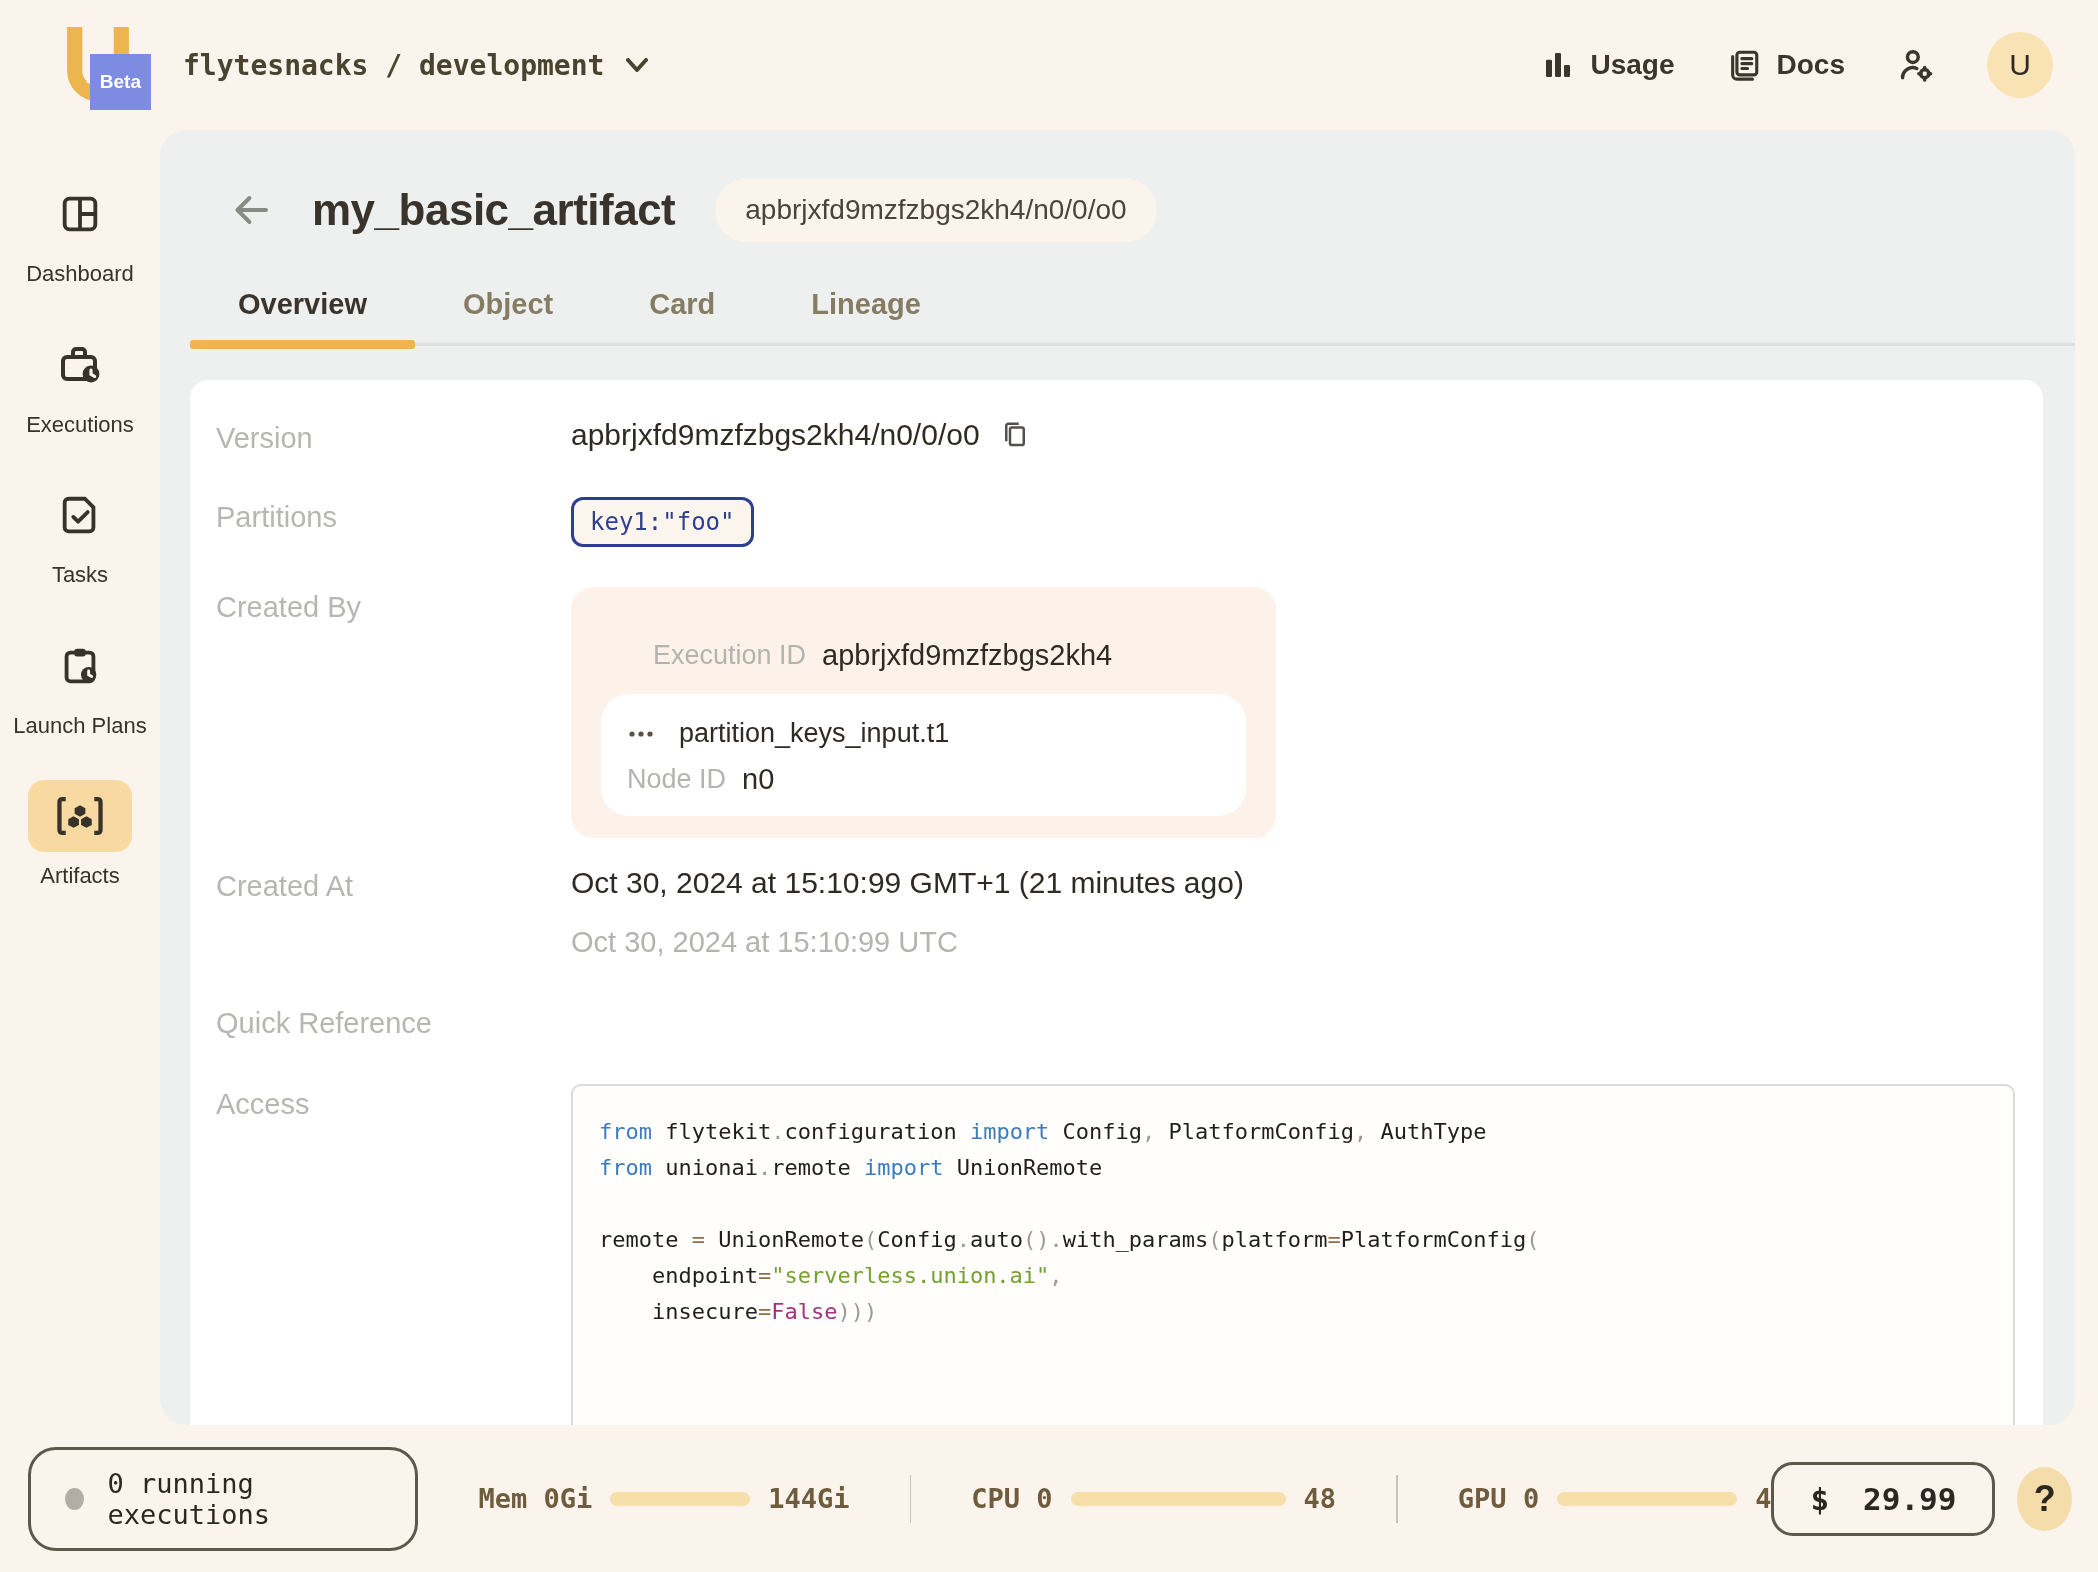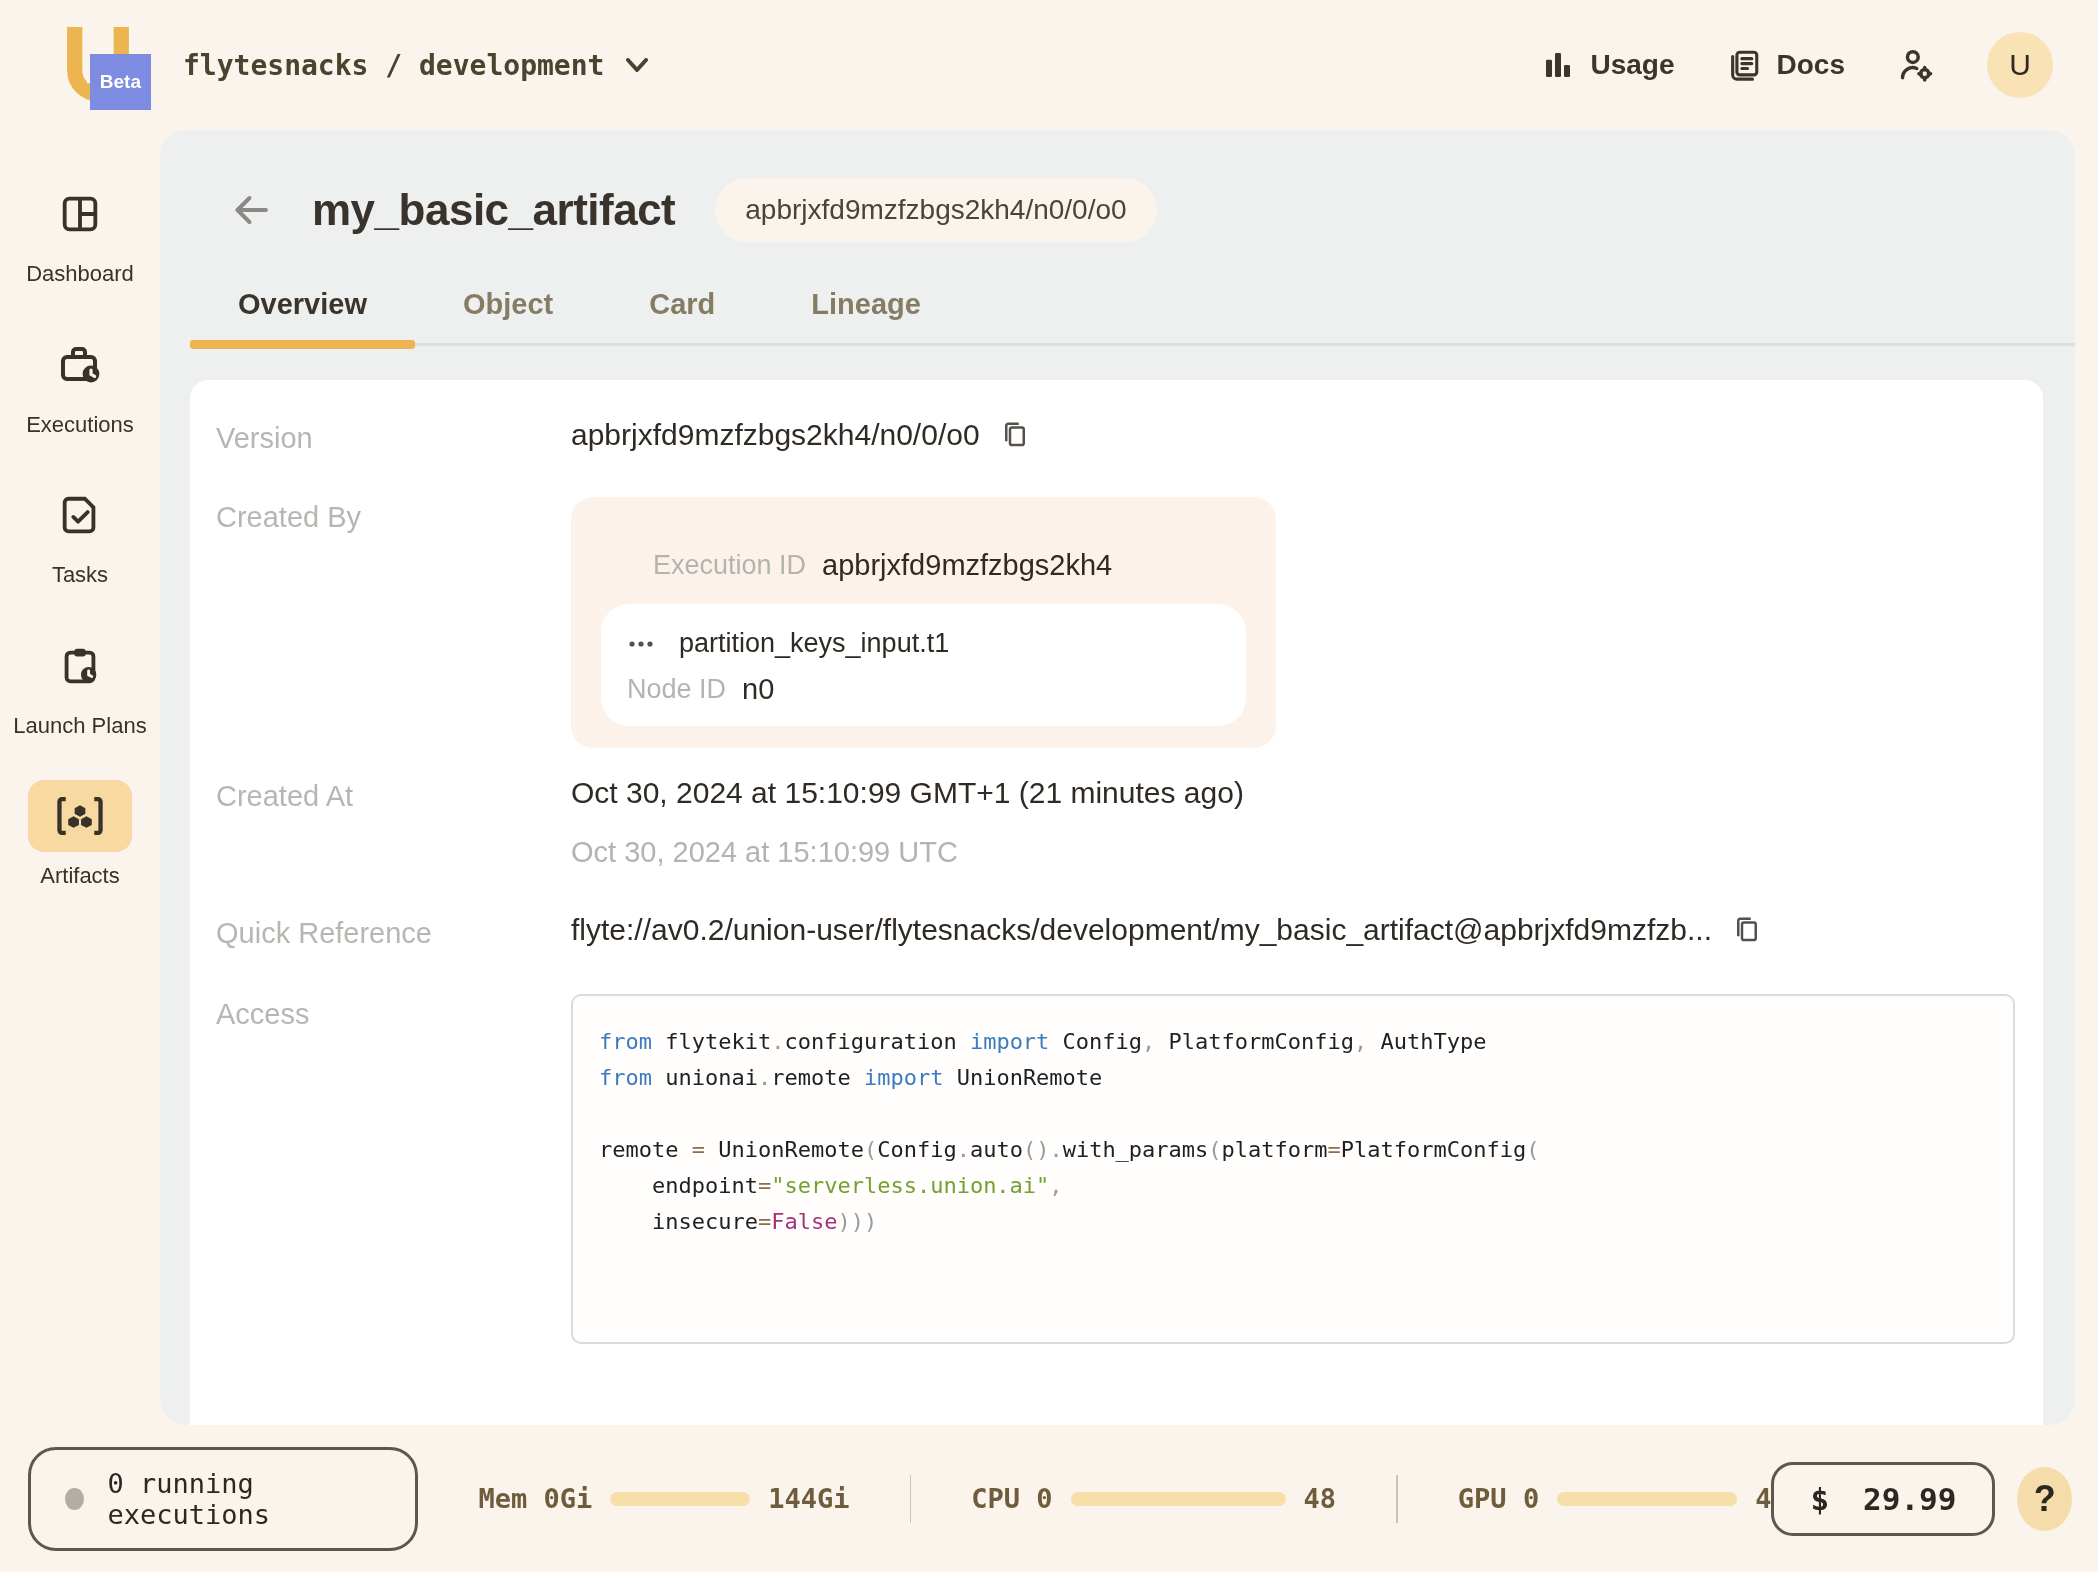--- a/index.html
+++ b/index.html
@@ -369,20 +369,26 @@
         <span class="copy-icon">
           <svg width="26" height="30" viewBox="0 0 20 24" fill="none" stroke="currentColor" stroke-width="2">
             <rect x="6" y="6" width="11" height="14" rx="1.5"></rect>
             <path d="M13 3 H4.5 a1.5 1.5 0 0 0 -1.5 1.5 V17"></path>
           </svg>
         </span>
       </div>
     </div>
 
 
+    <div class="detail-row row-partitions">
+      <div class="detail-label">Partitions</div>
+      <div class="detail-value">
+        <span class="chip chip-navy">key1:"foo"</span>
+      </div>
+    </div>
 
     <div class="detail-row row-createdby">
       <div class="detail-label">Created By</div>
       <div class="createdby-card">
         <div class="cb-exec-row">
           <span class="cb-key">Execution ID</span>
           <span class="cb-val">apbrjxfd9mzfzbgs2kh4</span>
         </div>
         <div class="cb-task-card">
           <div class="cb-task-row">
@@ -406,29 +412,20 @@
     <div class="detail-row row-createdat">
       <div class="detail-label">Created At</div>
       <div>
         <div class="detail-value">Oct 30, 2024 at 15:10:99 GMT+1 (21 minutes ago)</div>
         <div class="createdat-utc">Oct 30, 2024 at 15:10:99 UTC</div>
       </div>
     </div>
 
     <div class="detail-row row-quickref">
       <div class="detail-label">Quick Reference</div>
-      <div class="detail-value">
-        <span>flyte://av0.2/union-user/flytesnacks/development/my_basic_artifact@apbrjxfd9mzfzb...</span>
-        <span class="copy-icon">
-          <svg width="26" height="30" viewBox="0 0 20 24" fill="none" stroke="currentColor" stroke-width="2">
-            <rect x="6" y="6" width="11" height="14" rx="1.5"></rect>
-            <path d="M13 3 H4.5 a1.5 1.5 0 0 0 -1.5 1.5 V17"></path>
-          </svg>
-        </span>
-      </div>
     </div>
 
     <div class="detail-row row-access">
       <div class="detail-label">Access</div>
       <div class="detail-value">
         <div class="code-block"><div class="code-line"><span class="tok-kw">from</span><span class="tok-pl"> flytekit</span><span class="tok-pu">.</span><span class="tok-pl">configuration </span><span class="tok-kw">import</span><span class="tok-pl"> Config</span><span class="tok-pu">,</span><span class="tok-pl"> PlatformConfig</span><span class="tok-pu">,</span><span class="tok-pl"> AuthType</span></div><div class="code-line"><span class="tok-kw">from</span><span class="tok-pl"> unionai</span><span class="tok-pu">.</span><span class="tok-pl">remote </span><span class="tok-kw">import</span><span class="tok-pl"> UnionRemote</span></div><div class="code-line">&nbsp;</div><div class="code-line"><span class="tok-pl">remote </span><span class="tok-op">=</span><span class="tok-pl"> UnionRemote</span><span class="tok-pu">(</span><span class="tok-pl">Config</span><span class="tok-pu">.</span><span class="tok-pl">auto</span><span class="tok-pu">().</span><span class="tok-pl">with_params</span><span class="tok-pu">(</span><span class="tok-pl">platform</span><span class="tok-op">=</span><span class="tok-pl">PlatformConfig</span><span class="tok-pu">(</span></div><div class="code-line"><span class="tok-pl">    endpoint</span><span class="tok-op">=</span><span class="tok-str">"serverless.union.ai"</span><span class="tok-pu">,</span></div><div class="code-line"><span class="tok-pl">    insecure</span><span class="tok-op">=</span><span class="tok-bool">False</span><span class="tok-pu">)))</span></div></div>
       </div>
     </div>
 
   </div>

